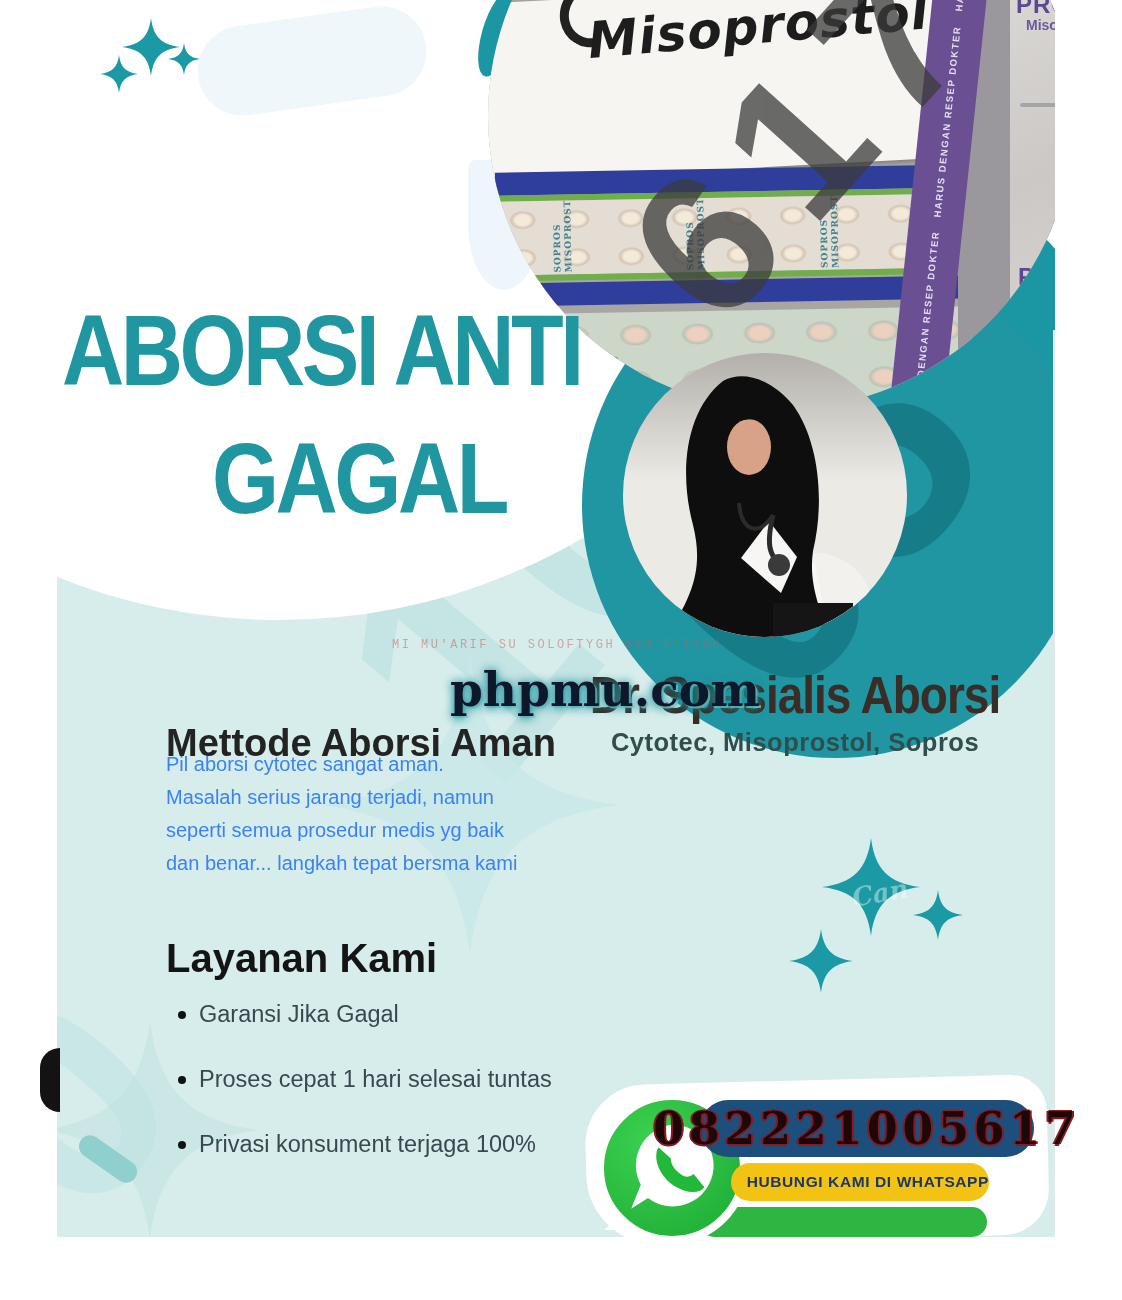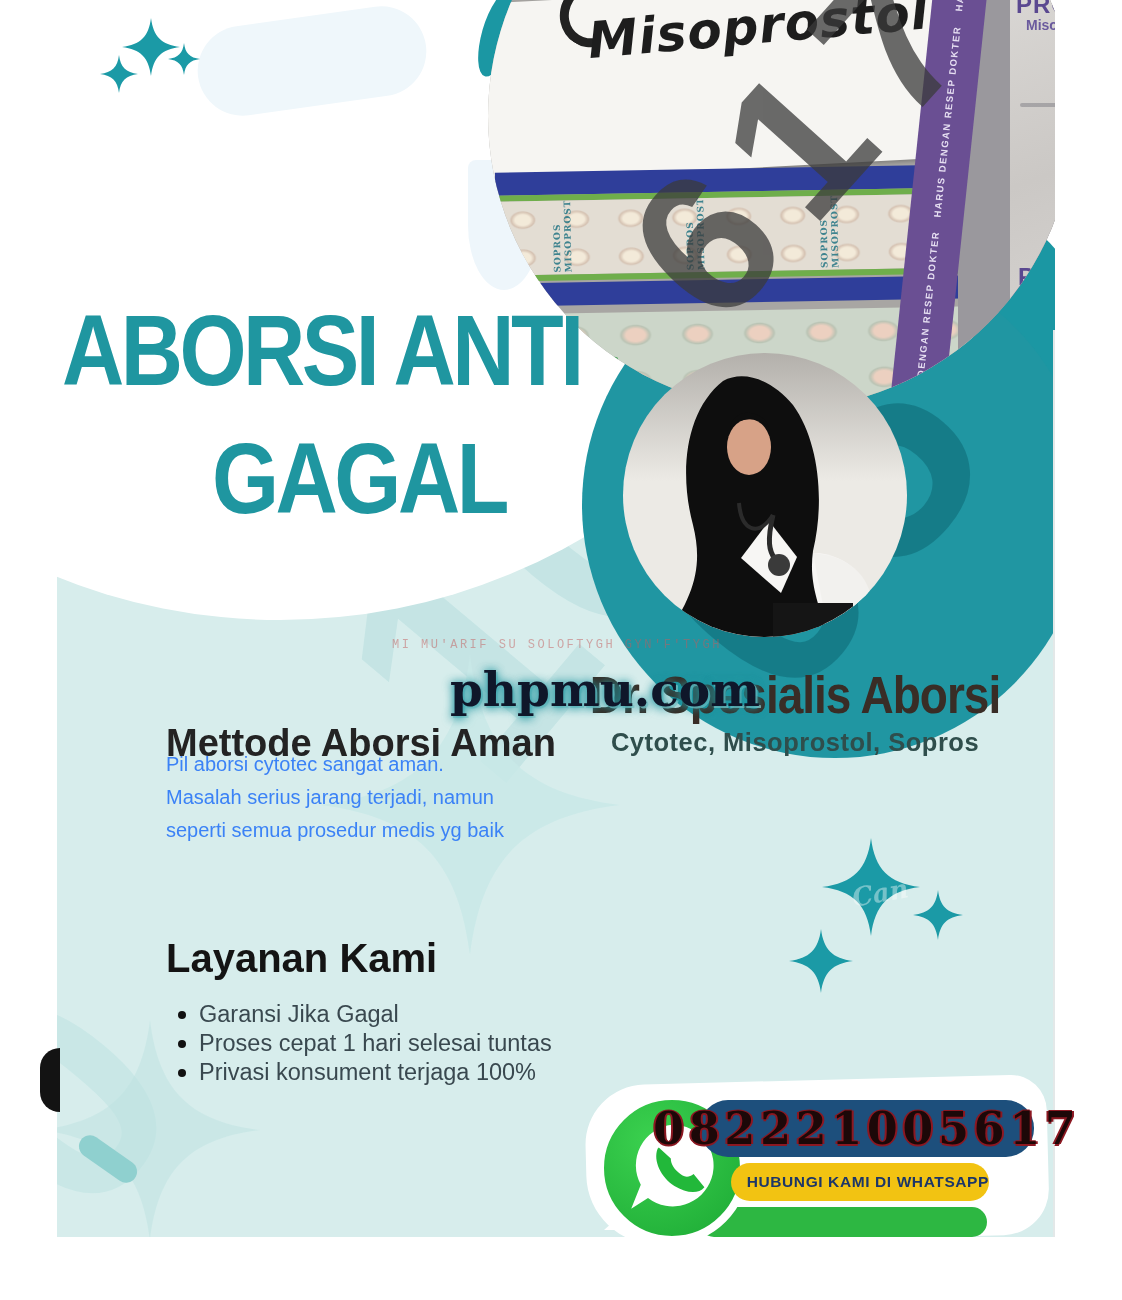--- a/index.html
+++ b/index.html
@@ -207,35 +207,36 @@
   </div>
   <div class="abs" style="left:585px;top:728px;width:420px;text-align:center;z-index:8;">
     <div id="dr-sub">Cytotec, Misoprostol, Sopros</div>
   </div>
 
   <div class="abs h-dark" style="left:166px;top:722px;font-size:38px;">Mettode Aborsi Aman</div>
   <div class="abs body-text" style="left:166px;top:748px;width:460px;">
     <div>Pil aborsi cytotec sangat aman.</div>
     <div>Masalah serius jarang terjadi, namun</div>
     <div>seperti semua prosedur medis yg baik</div>
+    <div>dan benar... langkah tepat bersma kami</div>
   </div>
 
   <svg class="abs sparkle-teal" style="left:822px;top:833px;" width="98" height="108" viewBox="0 0 100 100">
     <path d="M50 0 C54 32 68 46 100 50 C68 54 54 68 50 100 C46 68 32 54 0 50 C32 46 46 32 50 0 Z" fill="#1b9aa6"></path>
   </svg>
   <svg class="abs sparkle-teal" style="left:913px;top:880px;" width="50" height="70" viewBox="0 0 100 100">
     <path d="M50 0 C54 32 68 46 100 50 C68 54 54 68 50 100 C46 68 32 54 0 50 C32 46 46 32 50 0 Z" fill="#1b9aa6"></path>
   </svg>
   <svg class="abs sparkle-teal" style="left:789px;top:920px;" width="64" height="82" viewBox="0 0 100 100">
     <path d="M50 0 C54 32 68 46 100 50 C68 54 54 68 50 100 C46 68 32 54 0 50 C32 46 46 32 50 0 Z" fill="#1b9aa6"></path>
   </svg>
   <div id="canva-frag" class="abs nosel" style="left:852px;top:878px;">Can</div>
 
   <div class="abs h-dark" style="left:166px;top:936px;font-size:40px;color:#141414;">Layanan Kami</div>
-  <div class="abs" style="left:178px;top:1000px;width:436px;z-index:8;display:flex;flex-direction:column;">
+  <div class="abs" style="left:178px;top:1000px;width:436px;z-index:8;display:flex;flex-direction:column;gap:36px;">
     <div class="bullet-row">
       <span class="bullet-dot"></span>
       <span class="bullet-label">Garansi Jika Gagal</span>
     </div>
     <div class="bullet-row">
       <span class="bullet-dot"></span>
       <span class="bullet-label">Proses cepat 1 hari selesai tuntas</span>
     </div>
     <div class="bullet-row">
       <span class="bullet-dot"></span>

